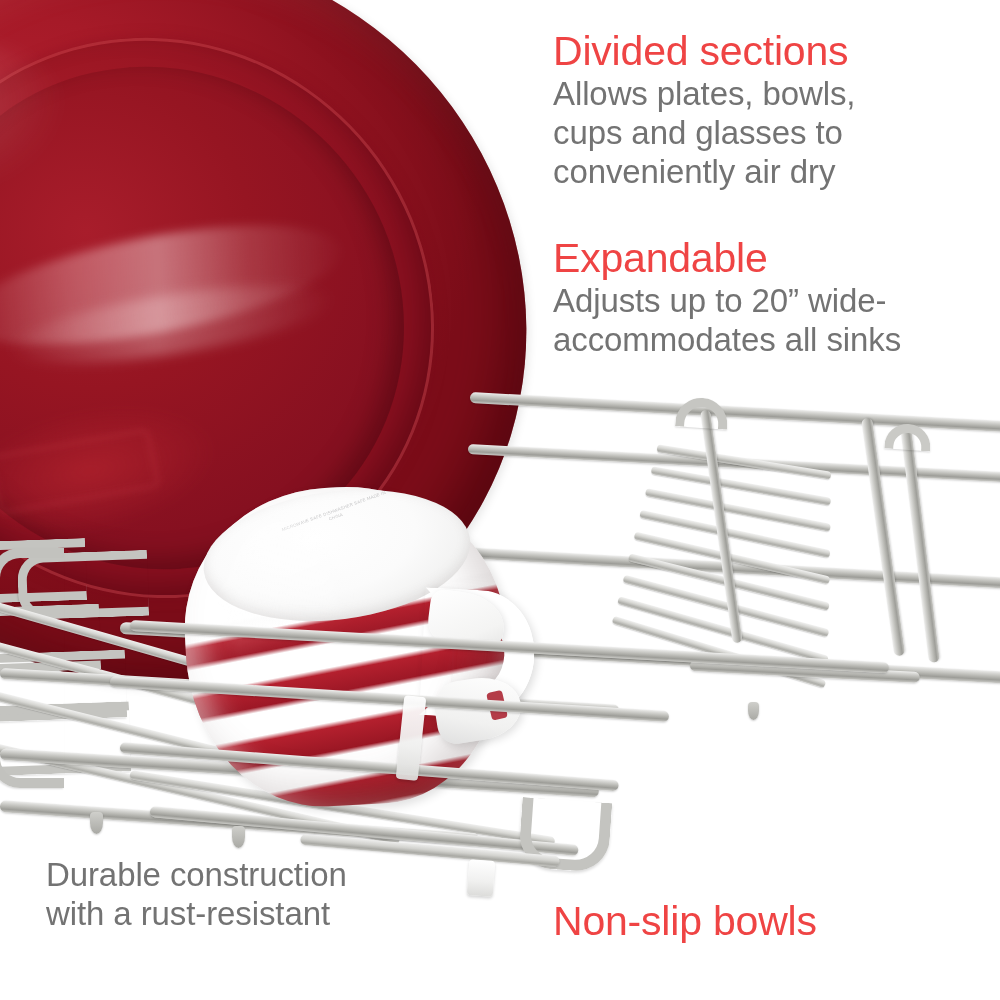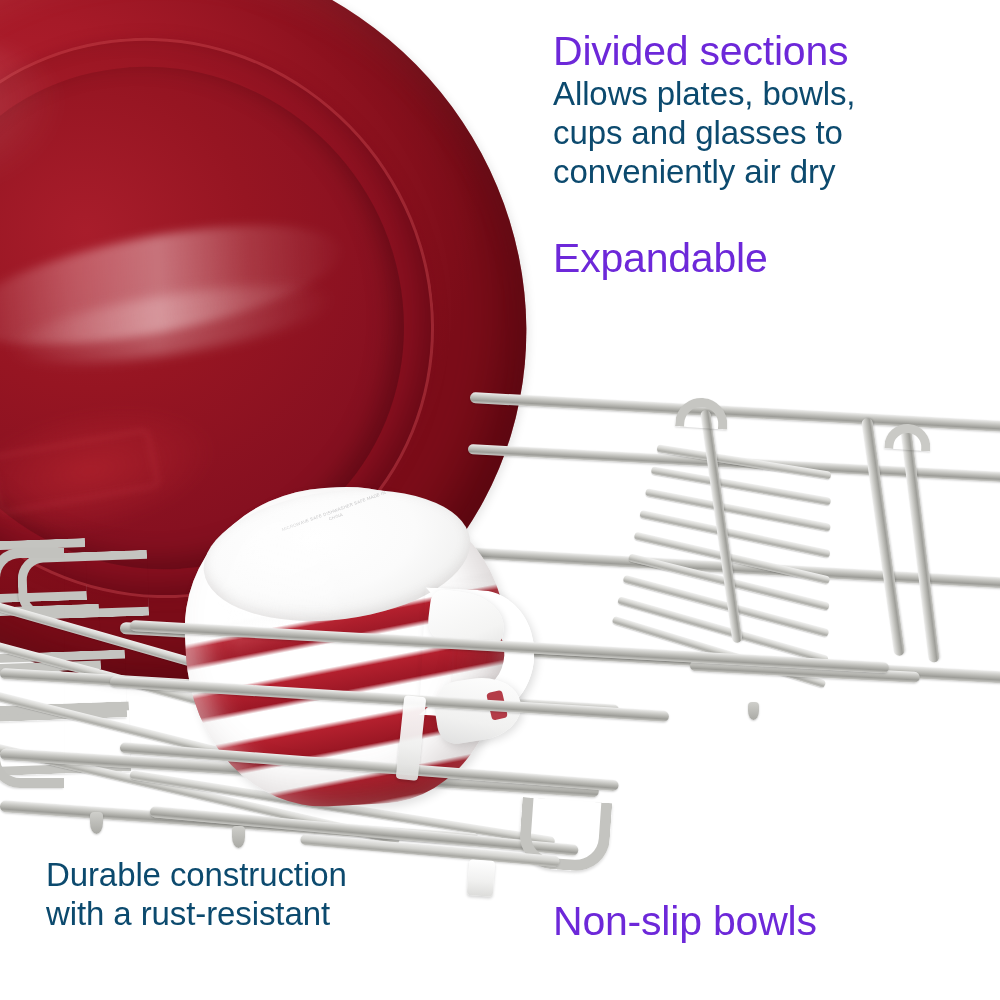--- a/index.html
+++ b/index.html
@@ -301,30 +301,30 @@
     width: 120px; height: 200px;
     background: linear-gradient(160deg, rgba(255,255,255,.55), rgba(255,255,255,0) 60%);
     filter: blur(7px);
     border-radius: 50%;
   }
 
   
   .callout { position: absolute; }
   .callout h3 {
     margin: 0;
-    color: #6d28d9;
+    color: #ef4444;
     font-weight: 400;
     font-size: 41px;
     line-height: 46px;
     letter-spacing: -0.2px;
     white-space: pre-line;
   }
   .callout p {
     margin: 0;
-    color: #0c4a6e;
+    color: #737373;
     font-weight: 400;
     font-size: 33px;
     line-height: 39px;
     letter-spacing: -0.1px;
     white-space: pre-line;
   }
 
   #callout-divided    { left: 553px; top: 28px;  width: 430px; }
   #callout-expandable { left: 553px; top: 235px; width: 438px; }
   #callout-steel      { left: 46px;  top: 855px; width: 400px; }
@@ -418,20 +418,22 @@
 
   <div class="callout" id="callout-divided">
     <h3>Divided sections</h3>
     <p>Allows plates, bowls,
 cups and glasses to
 conveniently air dry</p>
   </div>
 
   <div class="callout" id="callout-expandable">
     <h3>Expandable</h3>
+    <p>Adjusts up to 20” wide-
+accommodates all sinks</p>
   </div>
 
   <div class="callout" id="callout-steel">
     <p>Durable construction
 with a rust-resistant</p>
   </div>
 
   <div class="callout" id="callout-nonslip">
     <h3>Non-slip bowls</h3>
   </div>

